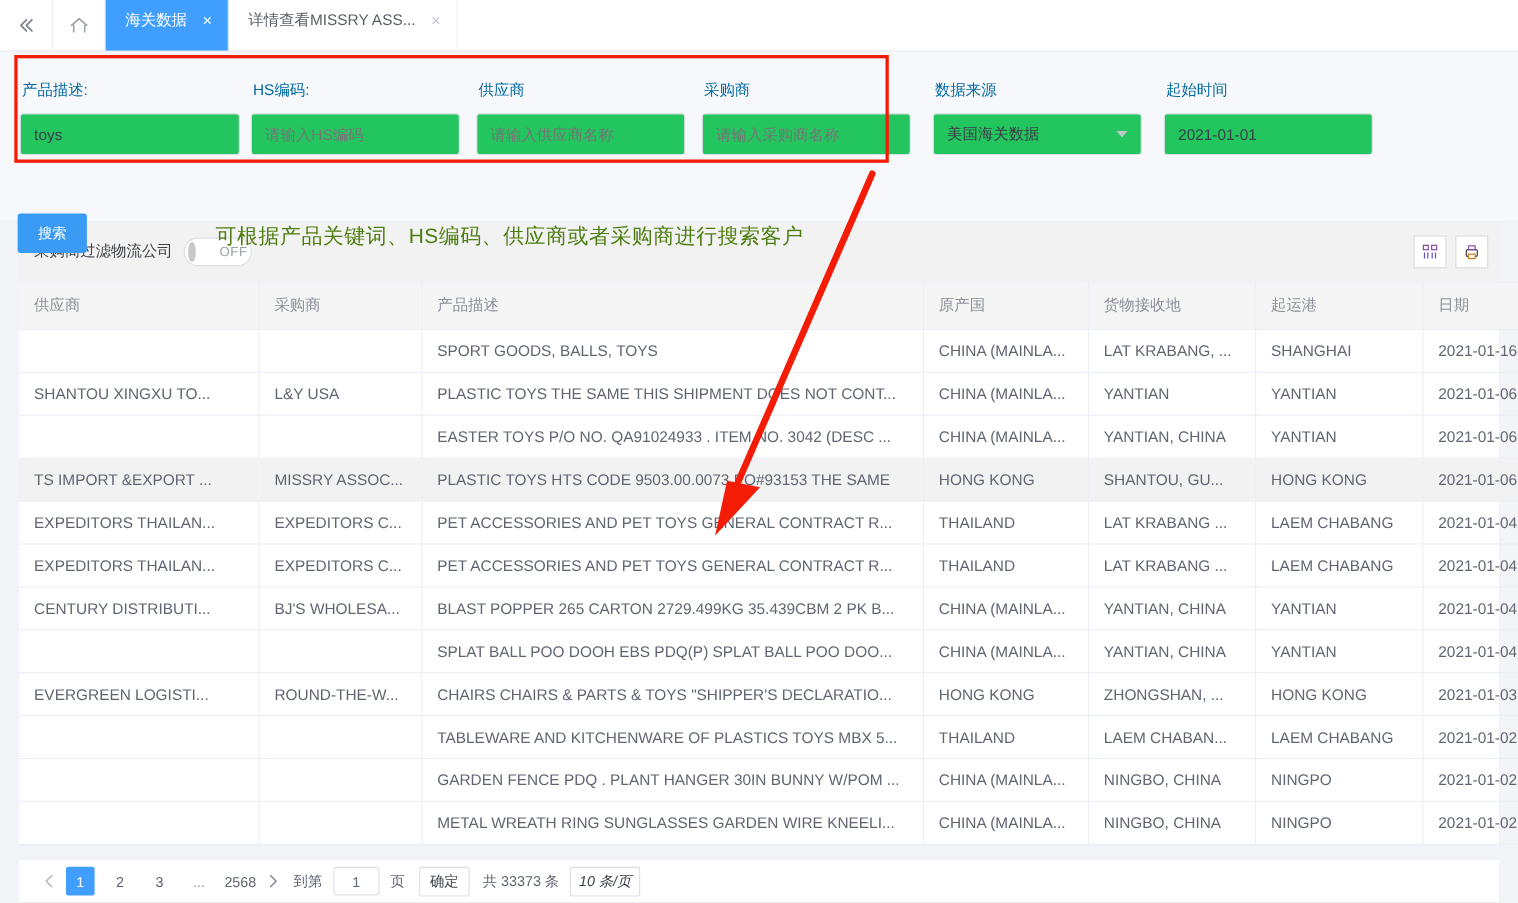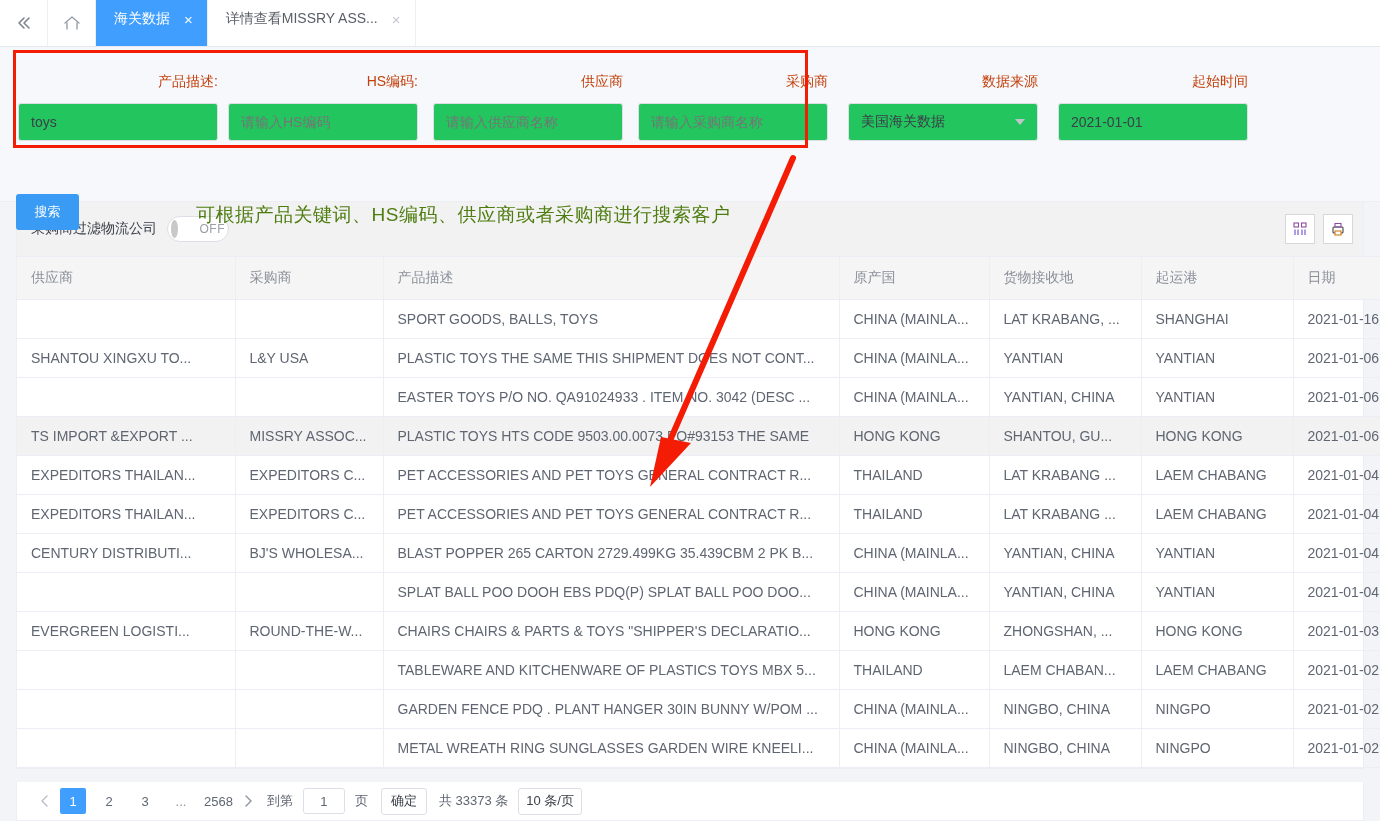--- a/index.html
+++ b/index.html
@@ -56,26 +56,25 @@
   }
   .fields-row {
     display: flex;
     padding: 0;
   }
   .field {
     padding-top: 12px;
   }
   .field-label {
     font-size: 14px;
-    color: #c2410c;
+    color: #0369a1;
     height: 44px;
     line-height: 44px;
     padding-left: 2px;
     white-space: nowrap;
-    text-align: right;
   }
   .field .inp, .field .sel {
     height: 38px;
     background: #22c55e;
     border: 1px solid #dcdfe6;
     border-radius: 3px;
     font-size: 14px;
     color: #3c4048;
     padding: 0 12px;
     display: flex;
@@ -282,20 +281,21 @@
     height: 27px;
     border: 1px solid #dcdfe6;
     border-radius: 3px;
     background: #fff;
     font-size: 13px;
     color: #3c4048;
     display: flex; align-items: center;
     padding: 0 7px;
     margin-left: 10px;
     cursor: pointer;
+    font-style: italic;
   }
 </style>
 </head>
 <body>
 
 <div id="app">
 
   <div class="tabbar">
     <div class="tab-ctrl">
       <svg width="20" height="20" viewBox="0 0 20 20">

